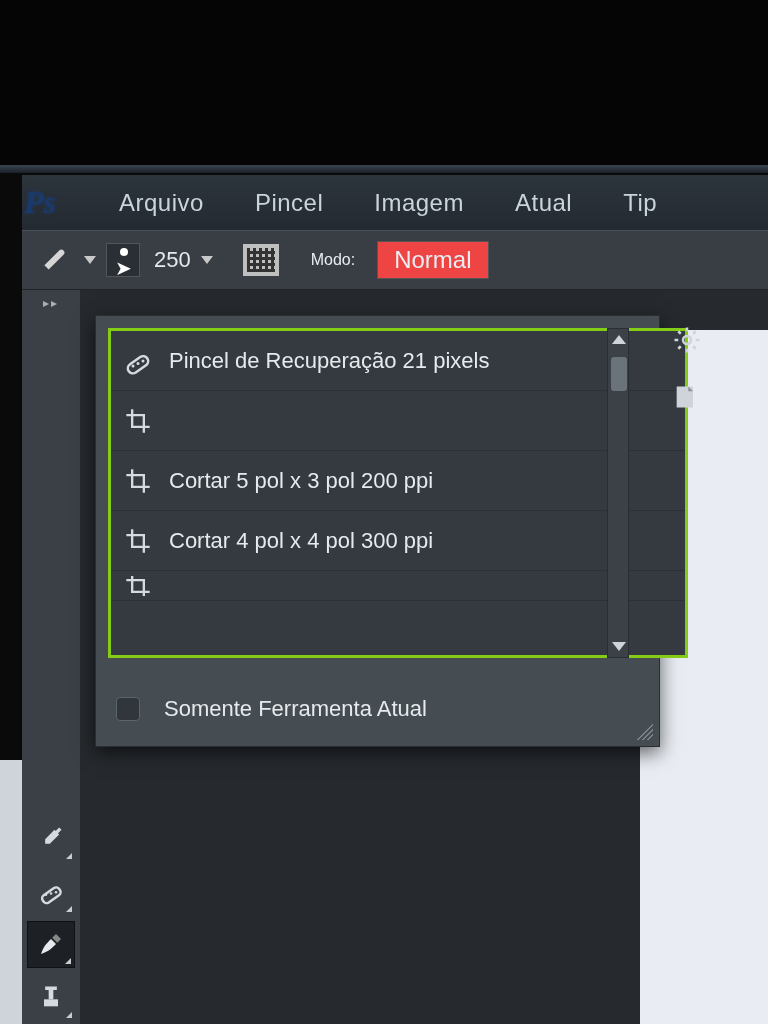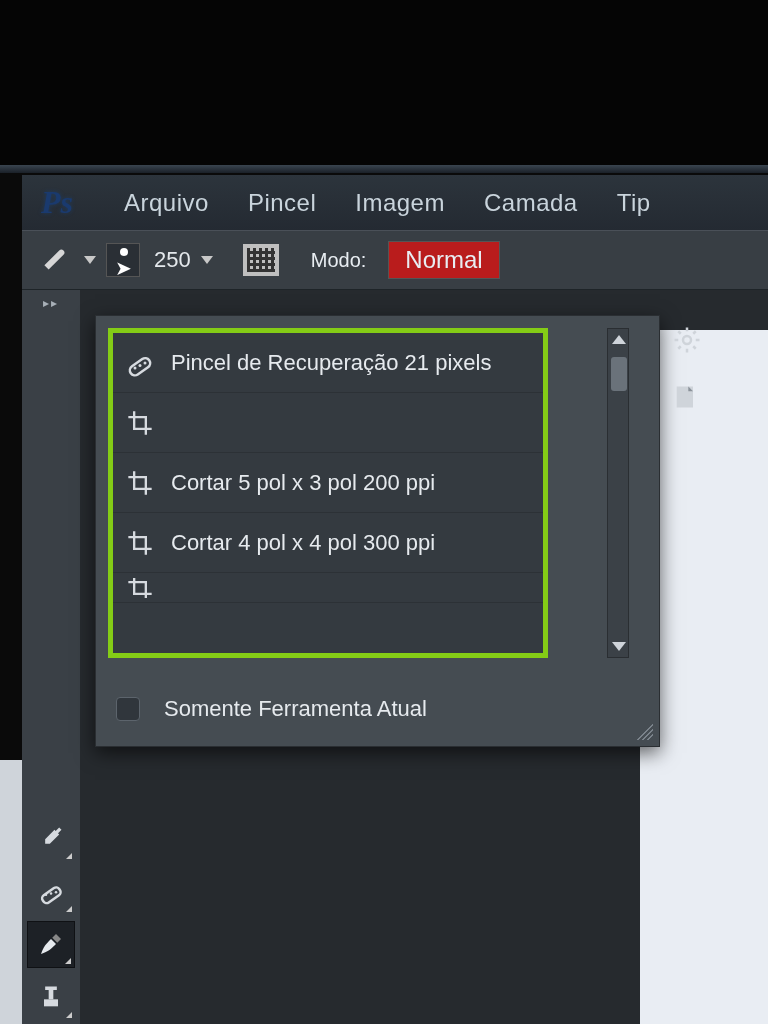--- a/index.html
+++ b/index.html
@@ -36,22 +36,22 @@
     
     .menubar {
       position: absolute;
       top: 10px;
       left: 22px;
       right: 0;
       height: 55px;
       background: linear-gradient(#2c343c, #242a32);
       display: flex;
       align-items: center;
-      gap: 28px;
-      padding-left: 19px;
+      gap: 40px;
+      padding-left: 2px;
     }
     .ps-logo {
       font-family: Georgia, serif;
       font-size: 32px;
       font-weight: bold;
       font-style: italic;
       color: #1a3a6e;
       text-shadow: 0 0 4px rgba(20,80,160,.4);
       margin-right: 12px;
     }
@@ -132,27 +132,27 @@
     .dither-icon::before {
       content: "";
       position: absolute;
       inset: 4px;
       background:
         repeating-linear-gradient(90deg, #333 0 3px, transparent 3px 6px),
         repeating-linear-gradient(0deg, #333 0 3px, transparent 3px 6px);
     }
     .modo-label {
       color: #e8edf2;
-      font-size: 20px;
+      font-size: 16px;
       margin-left: 22px;
     }
     .modo-value {
       color: #e8edf2;
       font-size: 24px;
-      background: #b91c1c;
+      background: #ef4444;
       border: 1px solid #555;
       padding: 4px 16px;
       margin-left: 12px;
       cursor: pointer;
     }
 
     
     .toolbar {
       position: absolute;
       left: 22px;
@@ -227,24 +227,24 @@
       width: 565px;
       height: 432px;
       background: #454c52;
       border: 1px solid #2a2e32;
       box-shadow: 0 6px 18px rgba(0,0,0,.6);
     }
     .preset-list {
       position: absolute;
       left: 12px;
       top: 12px;
-      width: 440px;
+      width: 580px;
       height: 330px;
       background: #343a40;
-      border: 5px solid #84cc16;
+      border: 3px solid #84cc16;
       overflow: hidden;
     }
     .preset-row {
       display: flex;
       align-items: center;
       height: 60px;
       border-bottom: 1px solid #2c3136;
       padding-left: 10px;
       gap: 14px;
       cursor: pointer;
@@ -336,21 +336,21 @@
 <div class="black-bar"></div>
 
 <div class="app-area">
   <div class="bezel"></div>
 
   <div class="menubar">
     <div class="ps-logo">Ps</div>
     <div class="menu-item">Arquivo</div>
     <div class="menu-item">Pincel</div>
     <div class="menu-item">Imagem</div>
-    <div class="menu-item">Camada</div>
+    <div class="menu-item">Atual</div>
     <div class="menu-item">Tip</div>
   </div>
 
   <div class="optionsbar">
     <div class="opt-brush-icon"></div>
     <div class="dd-tri"></div>
     <div class="pointer-thumb">
       <div class="dot"></div>
       <div class="cursor">➤</div>
     </div>

